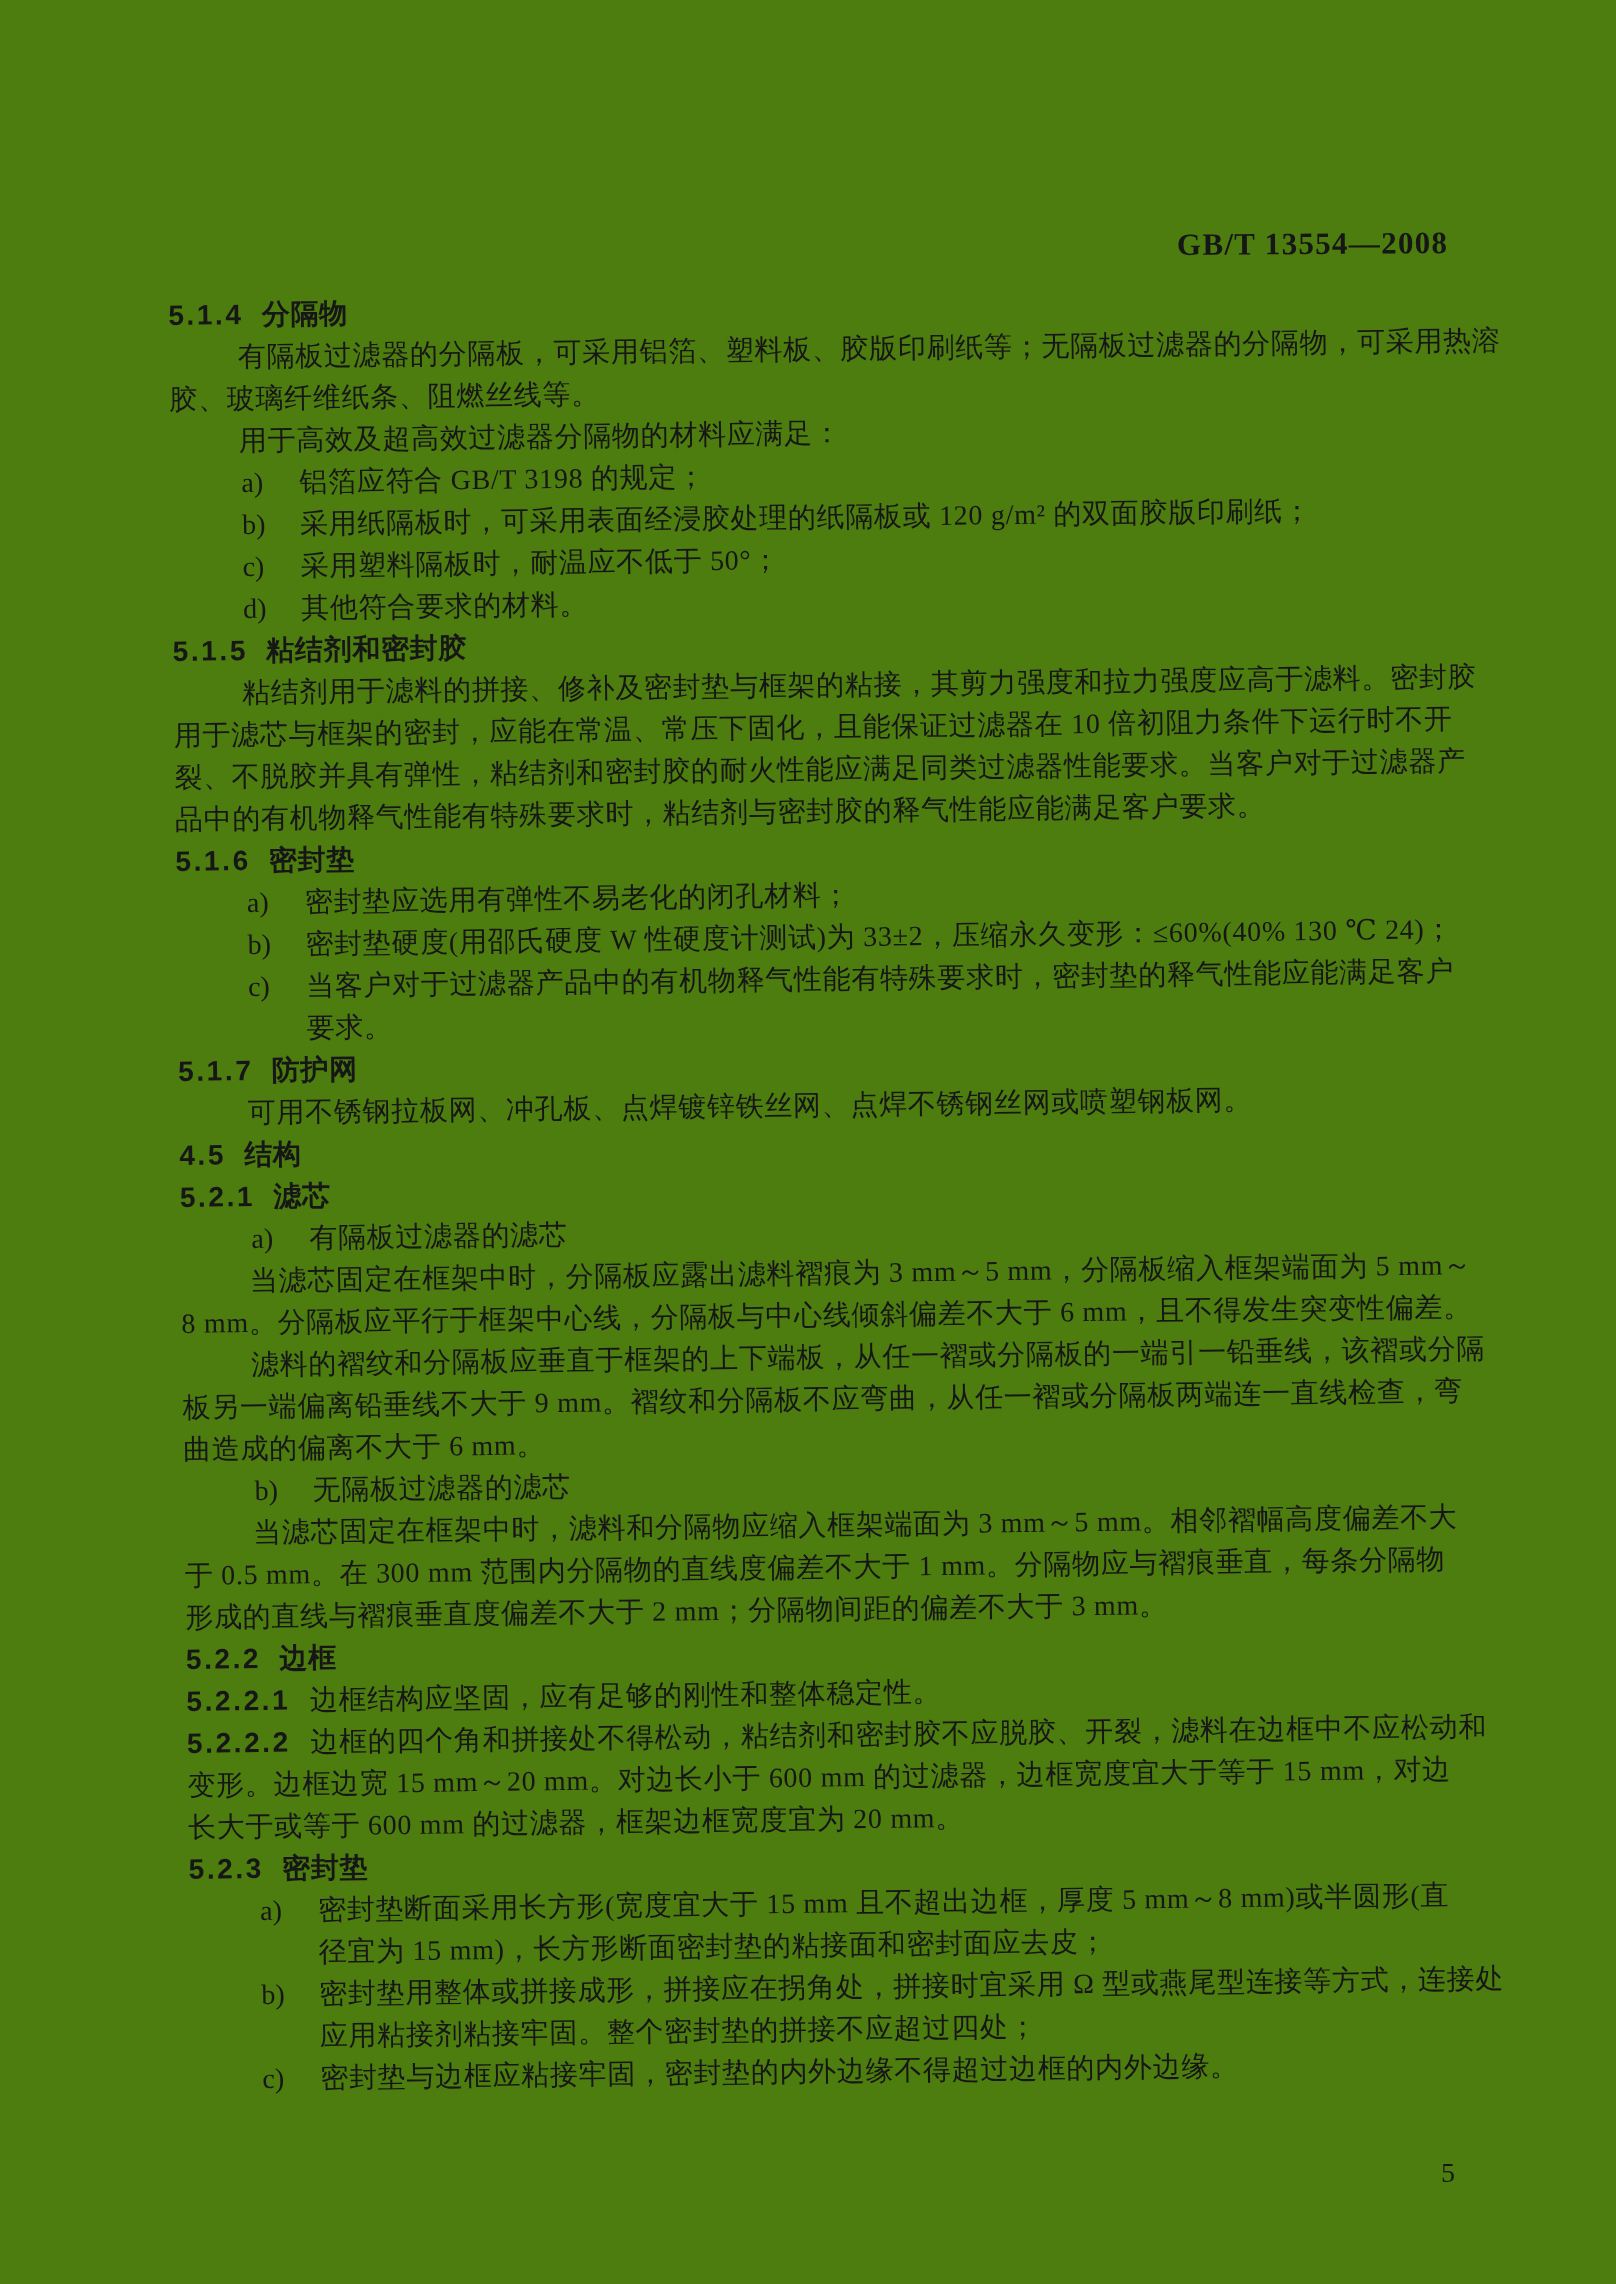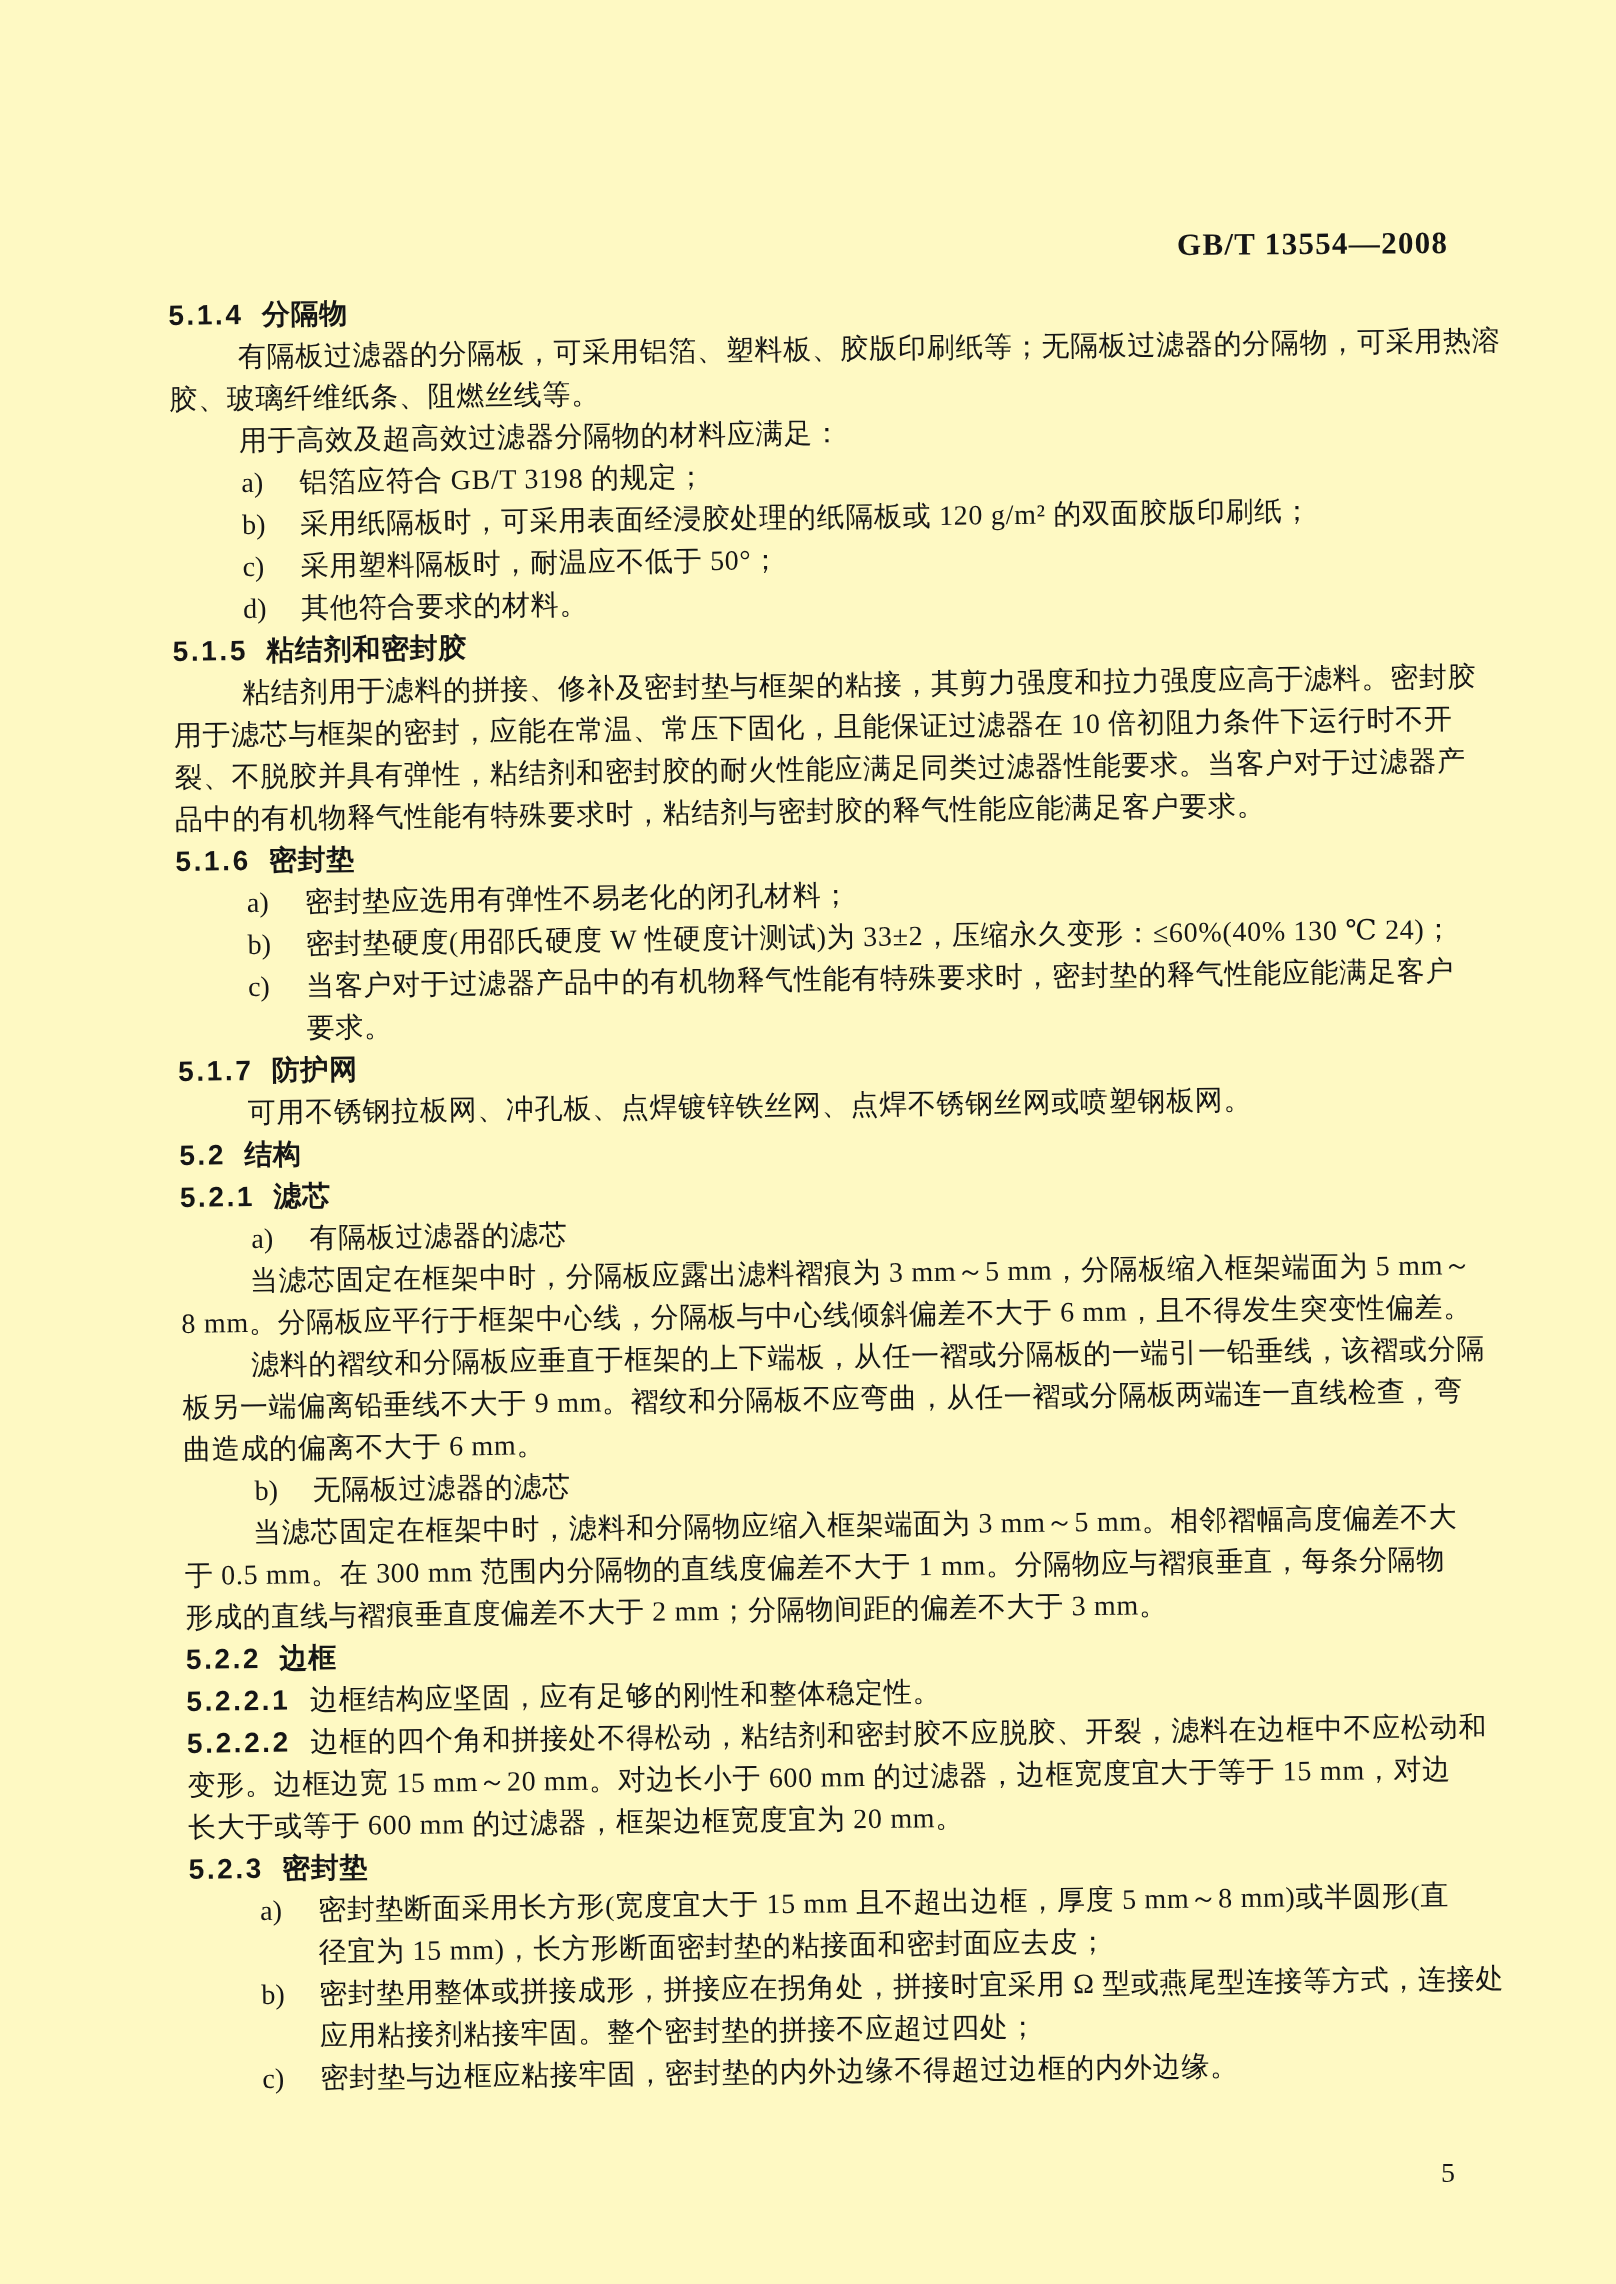--- a/index.html
+++ b/index.html
@@ -1,20 +1,20 @@
 <!DOCTYPE html>
 <html style="font-size:10.4px"><head>
 <meta charset="utf-8">
 <style>
   html,body { margin:0; padding:0; }
   body { background:#ffffff; }
   .page {
     position:relative;
     width:1616px; height:2284px;
-    background:#fef9c3;
+    background:#4d7c0f;
     color:#161616;
     overflow:hidden;
   }
   .doc-header {
     position:absolute; top:226px; right:168px;
     font-family:"Liberation Serif","DejaVu Serif",serif;
     font-weight:bold; font-size:31px; letter-spacing:1.3px;
     transform:rotate(-0.4deg);
   }
   .content {
@@ -67,21 +67,21 @@
     <div class="ln pf">用于滤芯与框架的密封，应能在常温、常压下固化，且能保证过滤器在 10 倍初阻力条件下运行时不开</div>
     <div class="ln pf">裂、不脱胶并具有弹性，粘结剂和密封胶的耐火性能应满足同类过滤器性能要求。当客户对于过滤器产</div>
     <div class="ln pf">品中的有机物释气性能有特殊要求时，粘结剂与密封胶的释气性能应能满足客户要求。</div>
     <div class="ln h"><span class="num">5.1.6</span><span class="ttl">密封垫</span></div>
     <div class="ln li"><span class="mk">a)</span><span>密封垫应选用有弹性不易老化的闭孔材料；</span></div>
     <div class="ln li"><span class="mk">b)</span><span>密封垫硬度(用邵氏硬度 W 性硬度计测试)为 33±2，压缩永久变形：≤60%(40% 130 ℃ 24)；</span></div>
     <div class="ln li"><span class="mk">c)</span><span>当客户对于过滤器产品中的有机物释气性能有特殊要求时，密封垫的释气性能应能满足客户</span></div>
     <div class="ln lc">要求。</div>
     <div class="ln h"><span class="num">5.1.7</span><span class="ttl">防护网</span></div>
     <div class="ln pi">可用不锈钢拉板网、冲孔板、点焊镀锌铁丝网、点焊不锈钢丝网或喷塑钢板网。</div>
-    <div class="ln h"><span class="num">5.2</span><span class="ttl">结构</span></div>
+    <div class="ln h"><span class="num">4.5</span><span class="ttl">结构</span></div>
     <div class="ln h"><span class="num">5.2.1</span><span class="ttl">滤芯</span></div>
     <div class="ln li"><span class="mk">a)</span><span>有隔板过滤器的滤芯</span></div>
     <div class="ln pi">当滤芯固定在框架中时，分隔板应露出滤料褶痕为 3 mm～5 mm，分隔板缩入框架端面为 5 mm～</div>
     <div class="ln pf">8 mm。分隔板应平行于框架中心线，分隔板与中心线倾斜偏差不大于 6 mm，且不得发生突变性偏差。</div>
     <div class="ln pi">滤料的褶纹和分隔板应垂直于框架的上下端板，从任一褶或分隔板的一端引一铅垂线，该褶或分隔</div>
     <div class="ln pf">板另一端偏离铅垂线不大于 9 mm。褶纹和分隔板不应弯曲，从任一褶或分隔板两端连一直线检查，弯</div>
     <div class="ln pf">曲造成的偏离不大于 6 mm。</div>
     <div class="ln li"><span class="mk">b)</span><span>无隔板过滤器的滤芯</span></div>
     <div class="ln pi">当滤芯固定在框架中时，滤料和分隔物应缩入框架端面为 3 mm～5 mm。相邻褶幅高度偏差不大</div>
     <div class="ln pf">于 0.5 mm。在 300 mm 范围内分隔物的直线度偏差不大于 1 mm。分隔物应与褶痕垂直，每条分隔物</div>

